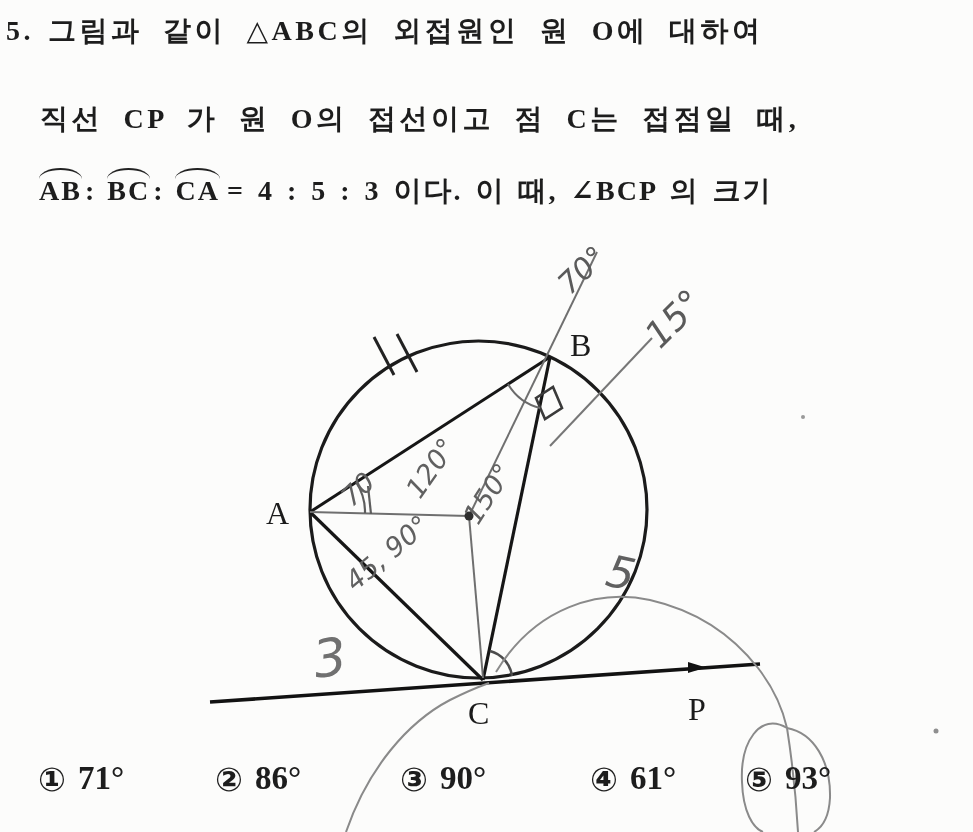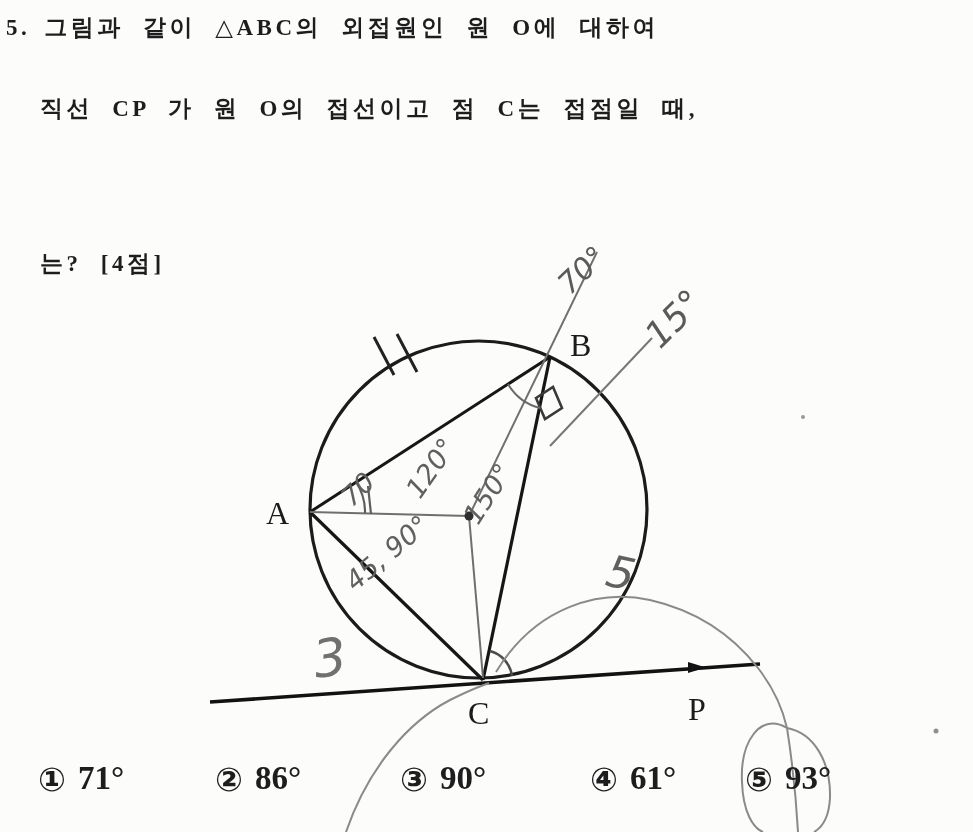--- a/index.html
+++ b/index.html
@@ -1,22 +1,22 @@
 <!DOCTYPE html>
 <html><head>
 <meta charset="utf-8">
 <style>
   html,body{margin:0;padding:0;}
   body{width:973px;height:832px;position:relative;background:#fcfcfb;overflow:hidden;
        font-family:"Liberation Serif","DejaVu Serif",serif;color:#1c1c1c;}
   .page{position:absolute;inset:0;}
-  .qline{position:absolute;font-size:23px;font-weight:700;letter-spacing:3.5px;
+  .qline{position:absolute;font-size:28px;font-weight:700;letter-spacing:3.5px;
          word-spacing:10px;white-space:nowrap;color:#1d1d1d;}
   .l1{top:12px;left:6px;}
-  .l2{top:93px;left:40px;}
+  .l2{top:100px;left:40px;}
   .l3{top:172px;left:38px;letter-spacing:2px;word-spacing:4px;}
   .l4{top:248px;left:40px;}
   .qnum{margin-right:14px;}
   .arc{position:relative;display:inline-block;padding:0 1px;}
   .arc::after{content:"";position:absolute;left:1px;right:1px;top:-7px;height:9px;
               border-top:2.6px solid #222;border-radius:50% 50% 0 0/100% 100% 0 0;}
   .colon{margin:0 10px 0 2px;}
   .l3 .rest{margin-left:6px;}
   svg.diagram{position:absolute;left:0;top:0;}
   .choices{position:absolute;top:760px;left:0;width:973px;height:60px;font-size:33px;
@@ -29,22 +29,24 @@
 <body>
 
 <div class="page">
 
   <div class="qline l1">
     <span class="qnum">5.</span><span>그림과 같이 △ABC의 외접원인 원 O에 대하여</span>
   </div>
 
   <div class="qline l2">직선 CP 가 원 O의 접선이고 점 C는 접점일 때,</div>
 
+  <div class="qline l3">
+    <span class="arc">AB</span><span class="colon">:</span><span class="arc">BC</span><span class="colon">:</span><span class="arc">CA</span><span class="rest">= 4 : 5 : 3 이다. 이 때, ∠BCP 의 크기</span>
+  </div>
 
-  <div class="qline l4">는? [4점]</div>
 
   <svg class="diagram" width="973" height="832" viewBox="0 0 973 832">
 
     <circle cx="478.5" cy="509.5" r="168.5" fill="none" stroke="#1b1b1b" stroke-width="3.2"></circle>
     <line x1="310" y1="512" x2="550" y2="357" stroke="#161616" stroke-width="3"></line>
     <line x1="310" y1="512" x2="483" y2="680" stroke="#161616" stroke-width="3.2"></line>
     <line x1="550" y1="357" x2="483" y2="680" stroke="#161616" stroke-width="3.2"></line>
     <line x1="210" y1="702" x2="760" y2="664" stroke="#121212" stroke-width="3.6"></line>
     <polygon points="688,673 688,662 706,667.5" fill="#121212"></polygon>
 

